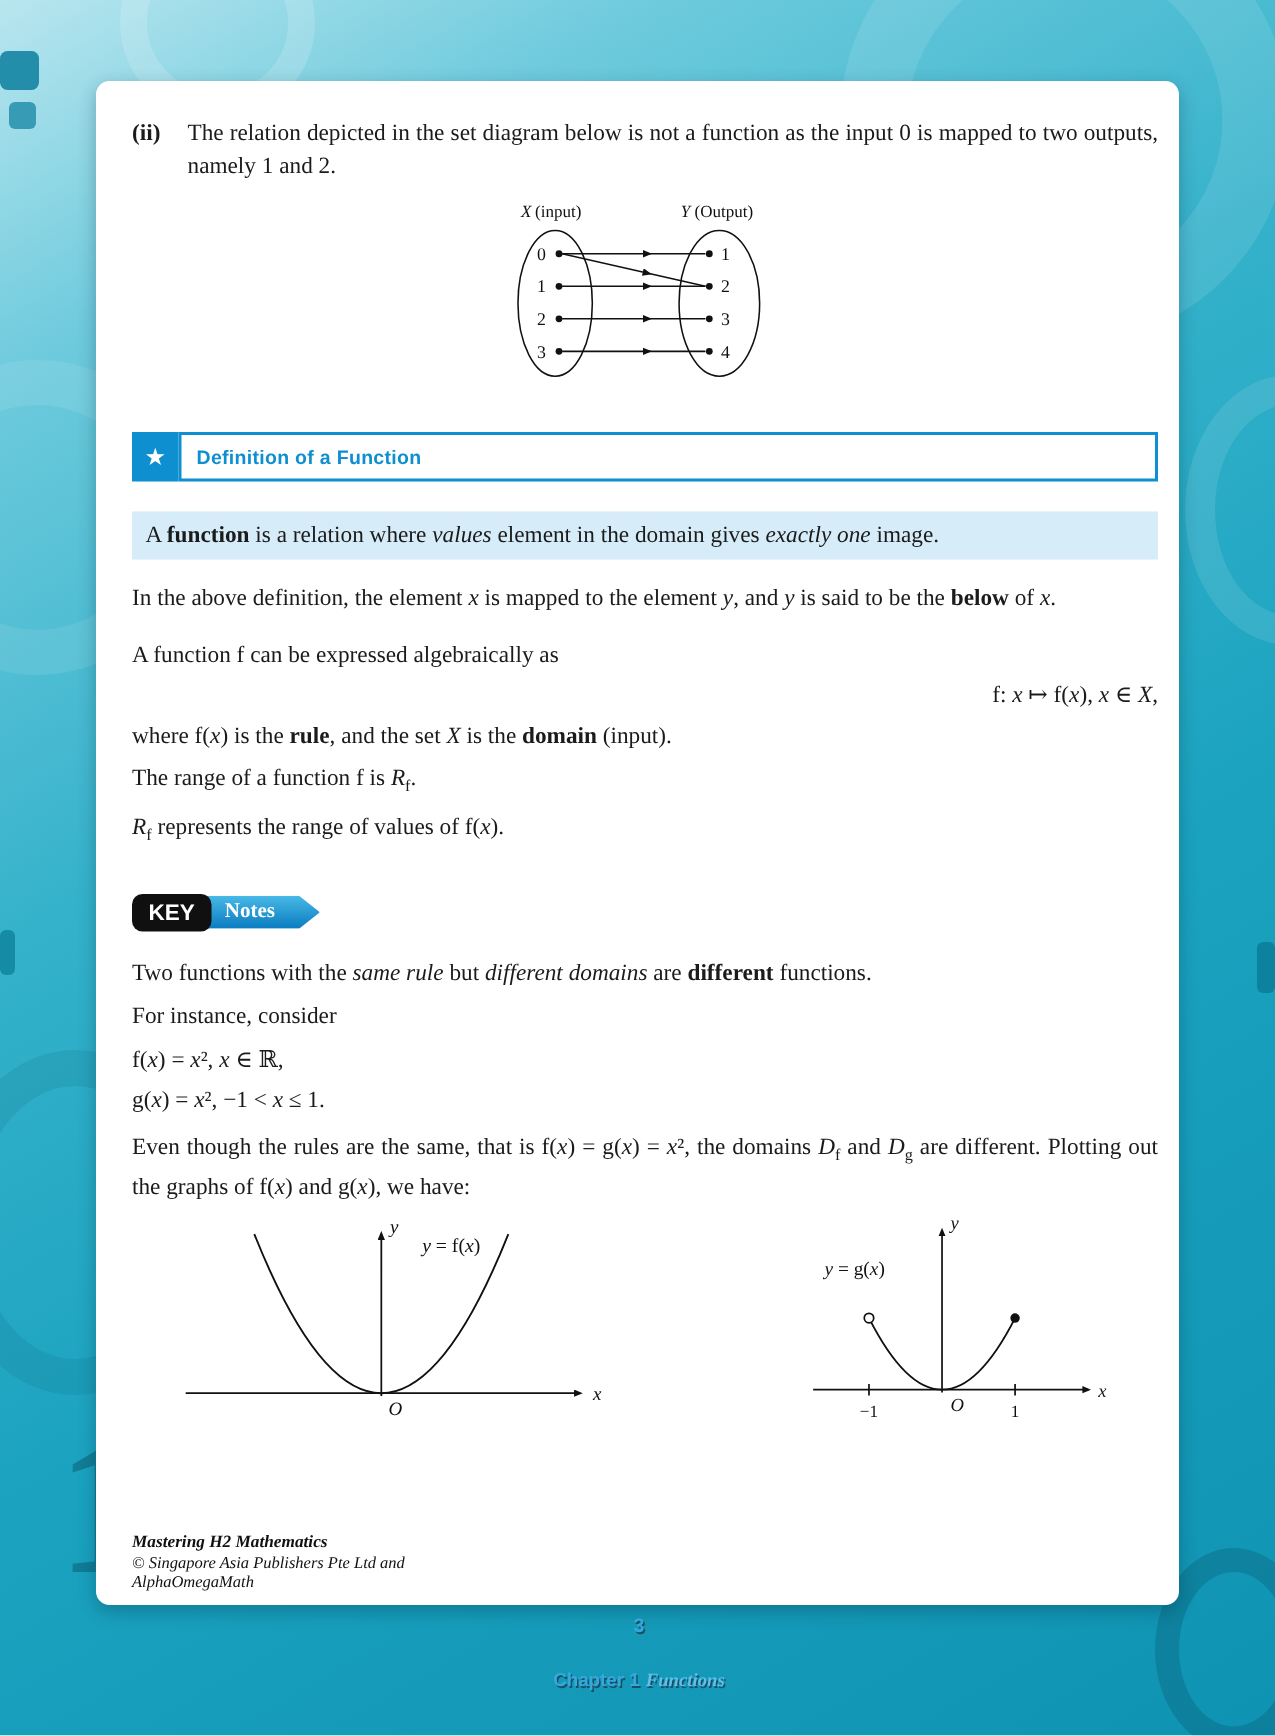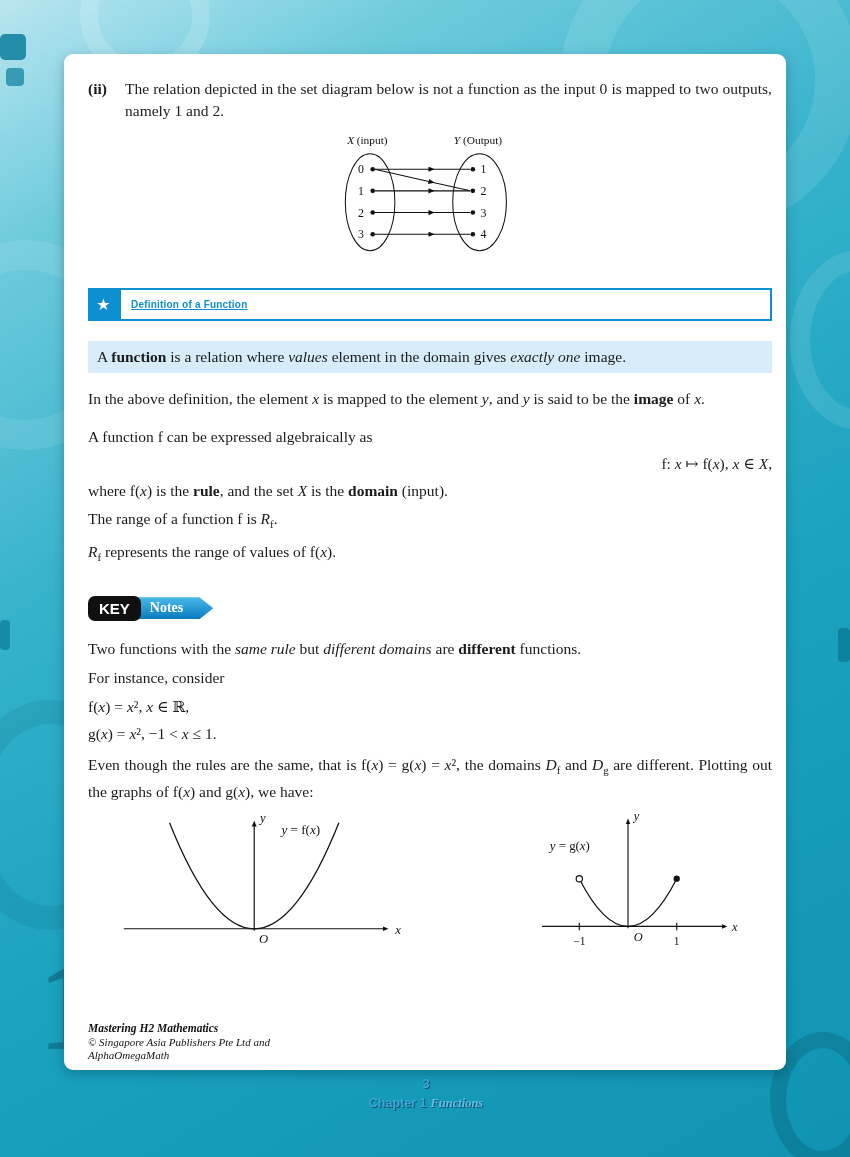--- a/index.html
+++ b/index.html
@@ -17,21 +17,21 @@
   .b { font-weight:bold; }
   .sub { font-size:.7em; vertical-align:sub; font-style:normal; }
   .intro { display:flex; }
   .intro .ilabel { font-weight:bold; width:37px; flex:0 0 37px; font-size:15.5px; line-height:22px; }
   .set-diagram { width:186px; margin:10px auto 0; display:block; }
   .def-header { display:flex; margin-top:30px; height:33px; align-items:stretch; }
   .star-tile { width:31px; background:#0e8fd0; color:#fff; display:flex; align-items:center;
     justify-content:center; font-size:16px; flex:0 0 31px; }
   .def-title-box { flex:1; border:2px solid #0e8fd0; display:flex; align-items:center; padding-left:10px; }
   .def-title { font-family:"Liberation Sans","DejaVu Sans",sans-serif; font-weight:bold;
-    font-size:10px; color:#0e8fd0; letter-spacing:.2px;text-decoration:underline; }
+    font-size:13px; color:#0e8fd0; letter-spacing:.2px; }
   .def-box { background:#d6ecf8; margin-top:20px; padding:5px 9px; }
   .mt15 { margin-top:15px; } .mt16 { margin-top:16px; } .mt17 { margin-top:17px; }
   .mt5 { margin-top:5px; } .mt6 { margin-top:6px; } .mt7 { margin-top:7px; } .mt9 { margin-top:9px; }
   .center { text-align:right; }
   .key-notes { display:flex; align-items:center; margin-top:26px; height:28px; }
   .key-badge { background:#101010; color:#fff; font-family:"Liberation Sans","DejaVu Sans",sans-serif;
     font-weight:bold; font-size:15px; padding:4px 11px; border-radius:7px; position:relative; z-index:1; }
   .notes-ribbon { background:linear-gradient(180deg,#49b9e7 0%,#0b7cc0 100%);
     clip-path:polygon(0 0,82% 0,100% 50%,82% 100%,0 100%); color:#fff; font-weight:bold;
     font-size:14px; line-height:16px; padding:3px 30px 3px 14px; margin-left:-5px; }
@@ -48,21 +48,21 @@
   .dnum { font-size:11.5px; }
   .gnum { font-size:12px; }
   .axis-lbl { font-style:italic; font-size:13px; }
   .origin-lbl { font-style:italic; font-size:13px; }
   .curve-lbl { font-size:13.5px; }
   .footer-left { position:absolute; left:88px; top:1022px; z-index:3; font-size:11px; line-height:13.5px; color:#111;font-style:italic; }
   .footer-left .fl1 { font-weight:bold; font-size:11.5px; }
   .footer-center { position:absolute; left:326px; top:1076px; width:200px; text-align:center; z-index:3; }
   .pg-num { font-family:"Liberation Sans","DejaVu Sans",sans-serif; font-weight:bold; font-size:13px;
     color:#35a8dc; text-shadow:1px 1px 0 #1b4f66; }
-  .chap-line { margin-top:2px; }
+  .chap-line { margin-top:20px; }
   .chap { font-family:"Liberation Sans","DejaVu Sans",sans-serif; font-weight:bold; font-size:12.5px;
     color:#35a8dc; text-shadow:1px 1px 0 #1b4f66; }
   .chap-title { font-weight:bold; font-style:italic; font-size:12.5px; color:#5fc0ea; text-shadow:1px 1px 0 #1b4f66; }
 </style>
 </head>
 <body>
 
 <div class="stage">
 
   <div class="deco ring" style="left:560px; top:-70px; width:300px; height:300px; border:45px solid rgba(255,255,255,.10);"></div>
@@ -127,21 +127,21 @@
 
     <div class="def-header">
       <div class="star-tile">★</div>
       <div class="def-title-box">
         <span class="def-title">Definition of a Function</span>
       </div>
     </div>
 
     <div class="def-box"><span>A </span><span class="b">function</span><span> is a relation where </span><span class="i">values</span><span> element in the domain gives </span><span class="i">exactly one</span><span> image.</span></div>
 
-    <p class="just mt15"><span>In the above definition, the element </span><span class="i">x</span><span> is mapped to the element </span><span class="i">y</span><span>, and </span><span class="i">y</span><span> is said to be the </span><span class="b">image</span><span> of </span><span class="i">x</span><span>.</span></p>
+    <p class="just mt15"><span>In the above definition, the element </span><span class="i">x</span><span> is mapped to the element </span><span class="i">y</span><span>, and </span><span class="i">y</span><span> is said to be the </span><span class="b">below</span><span> of </span><span class="i">x</span><span>.</span></p>
     <p class="mt16">A function f can be expressed algebraically as</p>
     <p class="center mt5"><span>f: </span><span class="i">x</span><span> ↦ f(</span><span class="i">x</span><span>), </span><span class="i">x</span><span> ∈ </span><span class="i">X</span><span>,</span></p>
     <p class="mt5"><span>where f(</span><span class="i">x</span><span>) is the </span><span class="b">rule</span><span>, and the set </span><span class="i">X</span><span> is the </span><span class="b">domain</span><span> (input).</span></p>
     <p class="mt6"><span>The range of a function f is </span><span class="i">R</span><span class="sub">f</span><span>.</span></p>
     <p class="mt6"><span class="i">R</span><span class="sub">f</span><span> represents the range of values of f(</span><span class="i">x</span><span>).</span></p>
 
     <div class="key-notes">
       <span class="key-badge">KEY</span>
       <span class="notes-ribbon">Notes</span>
     </div>

